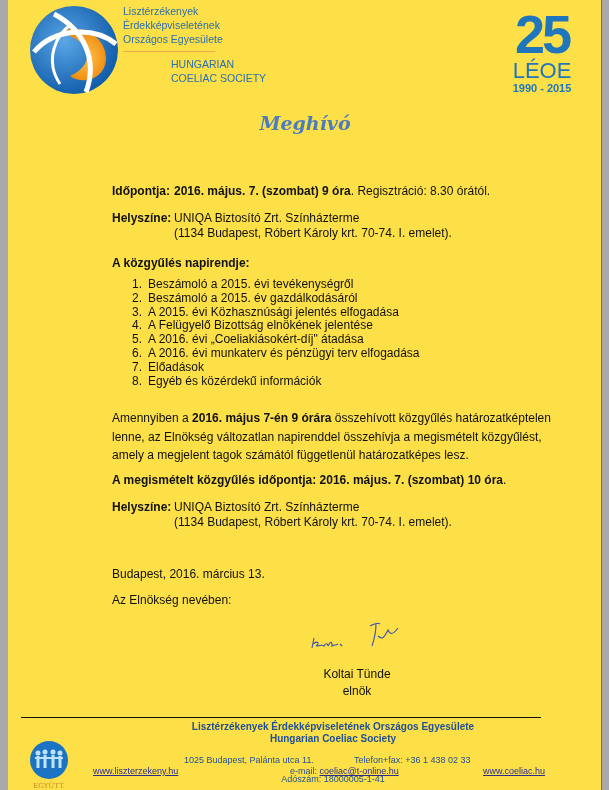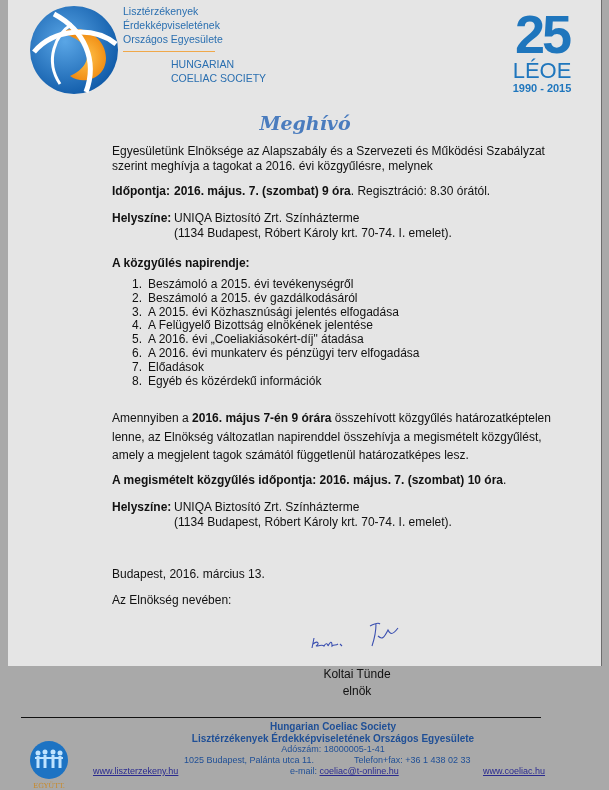--- a/index.html
+++ b/index.html
@@ -3,22 +3,22 @@
 <meta charset="utf-8">
 <style>
   html, body { margin: 0; padding: 0; }
   body {
     width: 609px; height: 790px; overflow: hidden;
     background: #a9a9a9;
     font-family: "Liberation Sans", sans-serif;
     position: relative;
   }
   .page {
-    position: absolute; left: 8px; top: 0; width: 594px; height: 666px;
-    background: #e5e5e5;
+    position: absolute; left: 8px; top: 0; width: 594px; height: 790px;
+    background: #fde047;
     border-right: 1px solid #6d6d6d;
     box-sizing: border-box;
   }
   .abs { position: absolute; }
   
   .logo-wrap { left: 16px; top: 0px; width: 100px; height: 100px; }
   .org-lines { left: 115px; top: 4px; font-size: 10.5px; color: #2a6fb0; line-height: 14px; }
   .org-lines .sep { width: 92px; height: 1px; background: #f0a84a; margin: 5px 0 5px 0; }
   .org-lines .en { line-height: 14px; padding-left: 48px; }
   .anniv { left: 484px; top: 8px; width: 100px; text-align: center; color: #1f76bd; }
@@ -40,21 +40,21 @@
   .agenda-h { left: 104px; top: 256px; }
   .agenda { left: 124px; top: 278px; margin: 0; padding: 0; list-style: none; }
   .agenda li { height: 13.8px; font-size: 12px; line-height: 13.8px; color: #111; }
   .agenda li .n { display: inline-block; width: 16px; }
   .p2 { left: 104px; top: 409px; width: 460px; line-height: 18.5px; }
   .sig-img { left: 296px; top: 616px; width: 110px; height: 40px; }
   .sig-name { left: 304px; top: 666px; width: 90px; text-align: center; line-height: 17px; }
   .f-logo { left: 18px; top: 738px; width: 46px; height: 52px; }
   .f-center { left: 70px; top: 721px; width: 510px; text-align: center; color: #1f4f96; font-size: 9.5px; line-height: 11.5px; }
   .f-center .b { font-weight: bold; font-size: 10px; }
-  .f-center .plain { color: #1f4f96; font-weight: normal; font-size: 9px; }
+  .f-center .plain { color: #1f4f96; font-weight: normal; font-size: 9px; margin-top: 30px; }
   .f-link { color: #2a2a8f; text-decoration: underline; font-size: 9px; }
 </style>
 </head>
 <body>
 
 <div class="page">
 
   <div class="abs logo-wrap">
     <svg width="100" height="100" viewBox="0 0 100 100">
       <defs>
@@ -83,21 +83,20 @@
     <div class="en">COELIAC SOCIETY</div>
   </div>
   <div class="abs anniv">
     <div class="num">25</div>
     <div class="acr">LÉOE</div>
     <div class="yrs">1990 - 2015</div>
   </div>
 
   <div class="abs title">Meghívó</div>
 
-  <div class="abs txt p1">Egyesületünk Elnöksége az Alapszabály és a Szervezeti és Működési Szabályzat szerint meghívja a tagokat a 2016. évi közgyűlésre, melynek</div>
 
   <div class="abs txt row" style="top:184px;">
     <span class="lbl">Időpontja:</span><span class="val"><span class="bold">2016. május. 7. (szombat) 9 óra</span><span>. Regisztráció: 8.30 órától.</span></span>
   </div>
 
   <div class="abs txt row" style="top:211px;">
     <span class="lbl">Helyszíne:</span><span class="val"><span>UNIQA Biztosító Zrt. Színházterme</span><br><span>(1134 Budapest, Róbert Károly krt. 70-74. I. emelet).</span></span>
   </div>
 
   <div class="abs txt bold agenda-h">A közgyűlés napirendje:</div>
@@ -147,22 +146,22 @@
           <rect x="17.5" y="17" width="3" height="13"></rect>
           <rect x="25.5" y="17" width="3" height="13"></rect>
           <rect x="32.5" y="18" width="3" height="12"></rect>
         <rect x="9" y="19" width="28" height="2"></rect>
       </g>
       <text x="23" y="50" text-anchor="middle" font-family="DejaVu Serif, serif" font-size="7" fill="#c88a2a">EGYÜTT.</text>
     </svg>
   </div>
 
   <div class="abs f-center">
+    <div class="b">Lisztérzékenyek Érdekképviseletének Országos Egyesülete</div>
     <div class="b">Hungarian Coeliac Society</div>
-    <div class="b">Lisztérzékenyek Érdekképviseletének Országos Egyesülete</div>
     <div class="plain">Adószám: 18000005-1-41</div>
   </div>
   <div class="abs" style="left:176px; top:755px; font-size:9px; color:#1f4f96;">1025 Budapest, Palánta utca 11.</div>
   <div class="abs" style="left:346px; top:755px; font-size:9px; color:#1f4f96;">Telefon+fax: +36 1 438 02 33</div>
   <a class="abs f-link" style="left:85px; top:766px;">www.liszterzekeny.hu</a>
   <div class="abs" style="left:282px; top:766px; font-size:9px; color:#1f4f96;"><span>e-mail:</span> <a class="f-link">coeliac@t-online.hu</a></div>
   <a class="abs f-link" style="left:475px; top:766px;">www.coeliac.hu</a>
 
 </div>
 

